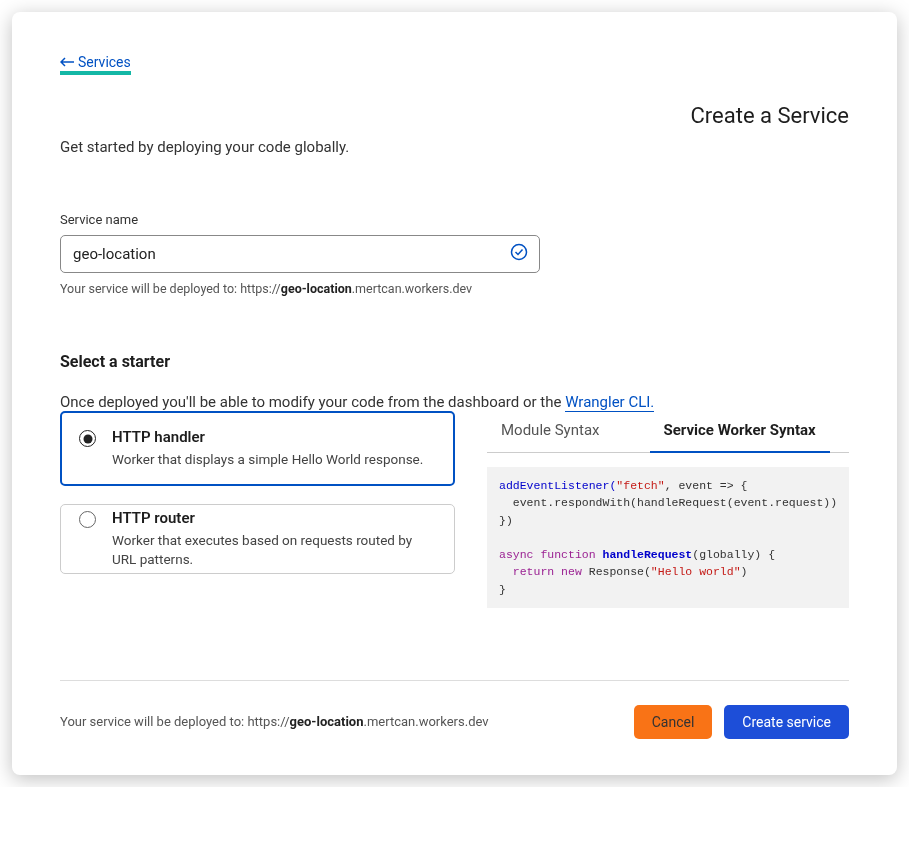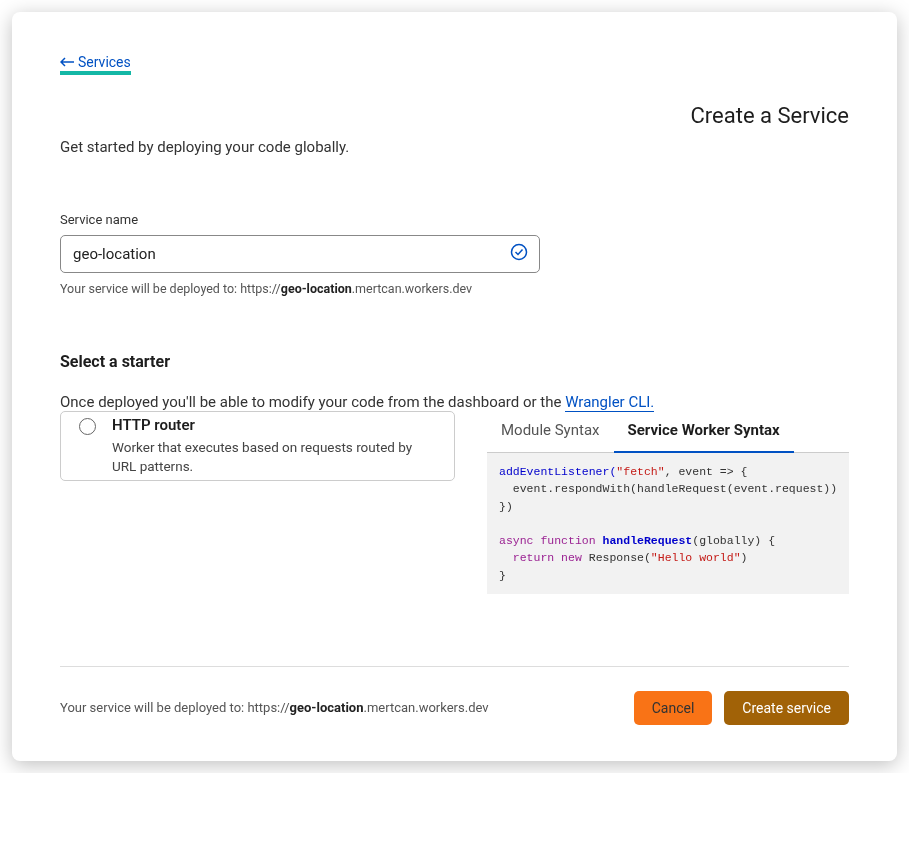--- a/index.html
+++ b/index.html
@@ -141,20 +141,22 @@
     margin-bottom: 4px;
   }
   .option-desc {
     font-size: 13.5px;
     color: #444;
     line-height: 1.4;
   }
   .tabs {
     display: flex;
     border-bottom: 1px solid #ccc;
+    margin-bottom: 14px;
+    gap: 36px;
   }
   .tab {
     padding: 10px 14px 12px 14px;
     font-size: 15px;
     color: #555;
     cursor: pointer;
     border-bottom: 2px solid transparent;
     margin-bottom: -1px;
   }
   .tab.active {
@@ -194,21 +196,21 @@
   .footer-actions { display: flex; gap: 12px; }
   .btn {
     font-size: 14px;
     padding: 9px 18px;
     border-radius: 5px;
     border: none;
     cursor: pointer;
     font-family: inherit;
   }
   .btn-secondary { background: #f97316; color: #333; }
-  .btn-primary { background: #a16207; color: #fff; }
+  .btn-primary { background: #1d4ed8; color: #fff; }
 </style>
 </head>
 <body>
 
 <div class="card">
 
   <a href="#" class="back-link">
     <span class="back-arrow">
       <svg width="14" height="10" viewBox="0 0 14 10" fill="none" stroke="currentColor" stroke-width="1.5">
           <path d="M5 1 L1 5 L5 9 M1 5 H14"></path>
@@ -234,20 +236,27 @@
     <span>Your service will be deployed to: https://</span><strong>geo-location</strong><span>.mertcan.workers.dev</span>
   </div>
 
   <h2>Select a starter</h2>
   <p class="starter-text">
     <span>Once deployed you'll be able to modify your code from the dashboard or the </span><a href="#">Wrangler CLI.</a>
   </p>
 
   <div class="columns">
     <div class="left-col">
+      <div class="option selected">
+        <div class="radio"></div>
+        <div>
+          <div class="option-title">HTTP handler</div>
+          <div class="option-desc">Worker that displays a simple Hello World response.</div>
+        </div>
+      </div>
       <div class="option">
         <div class="radio"></div>
         <div>
           <div class="option-title">HTTP router</div>
           <div class="option-desc">Worker that executes based on requests routed by URL patterns.</div>
         </div>
       </div>
     </div>
 
     <div class="right-col">

